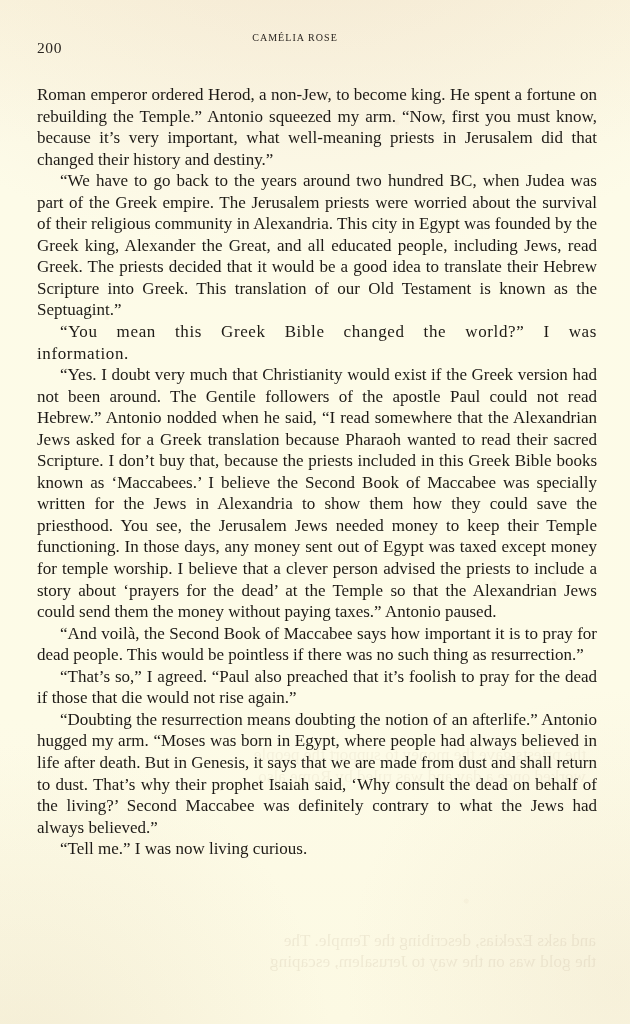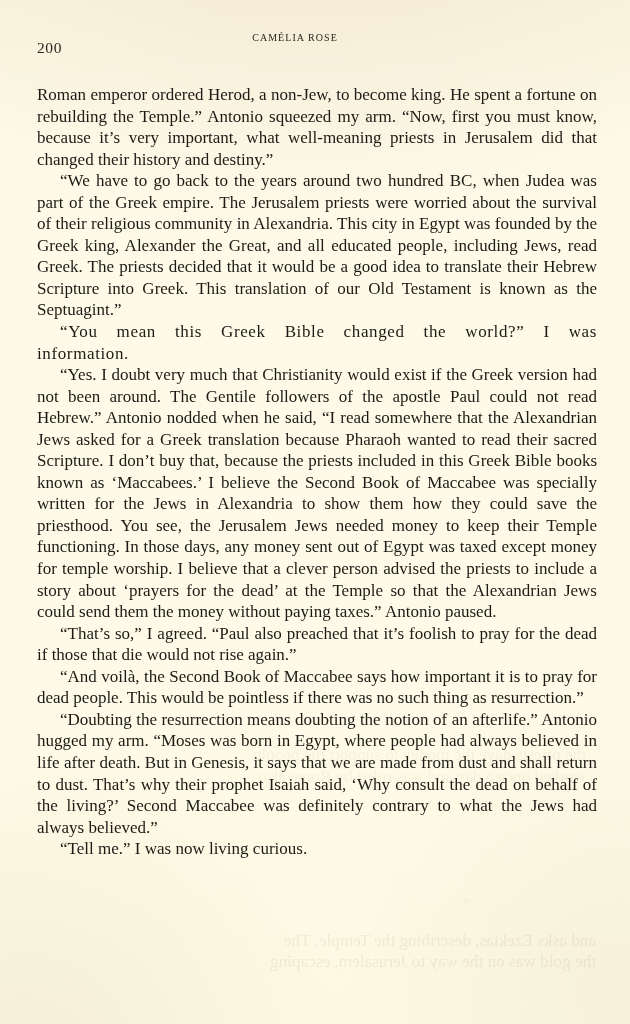--- a/index.html
+++ b/index.html
@@ -155,19 +155,19 @@
   <div class="running-head">
     <span class="folio">200</span>
     <span class="head-title">CAMÉLIA ROSE</span>
   </div>
 
   <div class="textblock">
     <p class="noindent">Roman emperor ordered Herod, a non-Jew, to become king. He spent a fortune on rebuilding the Temple.” Antonio squeezed my arm. “Now, first you must know, because it’s very important, what well-meaning priests in Jerusalem did that changed their history and destiny.”</p>
     <p>“We have to go back to the years around two hundred BC, when Judea was part of the Greek empire. The Jerusalem priests were worried about the survival of their religious community in Alexandria. This city in Egypt was founded by the Greek king, Alexander the Great, and all educated people, including Jews, read Greek. The priests decided that it would be a good idea to translate their Hebrew Scripture into Greek. This translation of our Old Testament is known as the Septuagint.”</p>
     <p class="loose">“You mean this Greek Bible changed the world?” I was information.</p>
     <p>“Yes. I doubt very much that Christianity would exist if the Greek version had not been around. The Gentile followers of the apostle Paul could not read Hebrew.” Antonio nodded when he said, “I read somewhere that the Alexandrian Jews asked for a Greek translation because Pharaoh wanted to read their sacred Scripture. I don’t buy that, because the priests included in this Greek Bible books known as ‘Maccabees.’ I believe the Second Book of Maccabee was specially written for the Jews in Alexandria to show them how they could save the priesthood. You see, the Jerusalem Jews needed money to keep their Temple functioning. In those days, any money sent out of Egypt was taxed except money for temple worship. I believe that a clever person advised the priests to include a story about ‘prayers for the dead’ at the Temple so that the Alexandrian Jews could send them the money without paying taxes.” Antonio paused.</p>
+    <p>“And voilà, the Second Book of Maccabee says how important it is to pray for dead people. This would be pointless if there was no such thing as resurrection.”</p>
     <p>“That’s so,” I agreed. “Paul also preached that it’s foolish to pray for the dead if those that die would not rise again.”</p>
-    <p>“And voilà, the Second Book of Maccabee says how important it is to pray for dead people. This would be pointless if there was no such thing as resurrection.”</p>
     <p>“Doubting the resurrection means doubting the notion of an afterlife.” Antonio hugged my arm. “Moses was born in Egypt, where people had always believed in life after death. But in Genesis, it says that we are made from dust and shall return to dust. That’s why their prophet Isaiah said, ‘Why consult the dead on behalf of the living?’ Second Maccabee was definitely contrary to what the Jews had always believed.”</p>
     <p>“Tell me.” I was now living curious.</p>
   </div>
 
 </div>
 
 </body></html>

